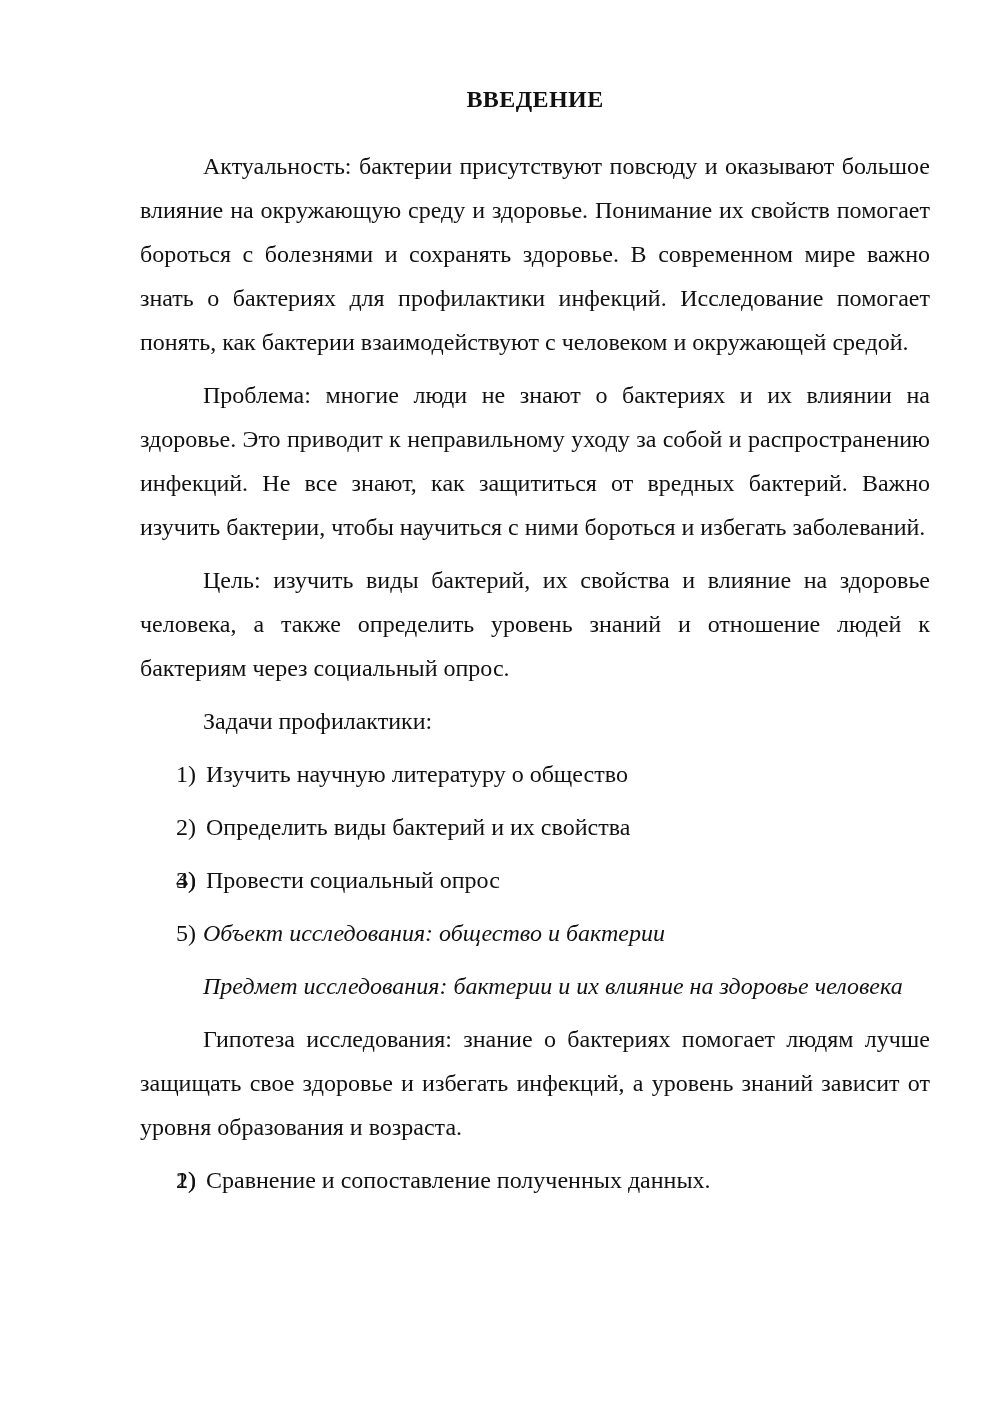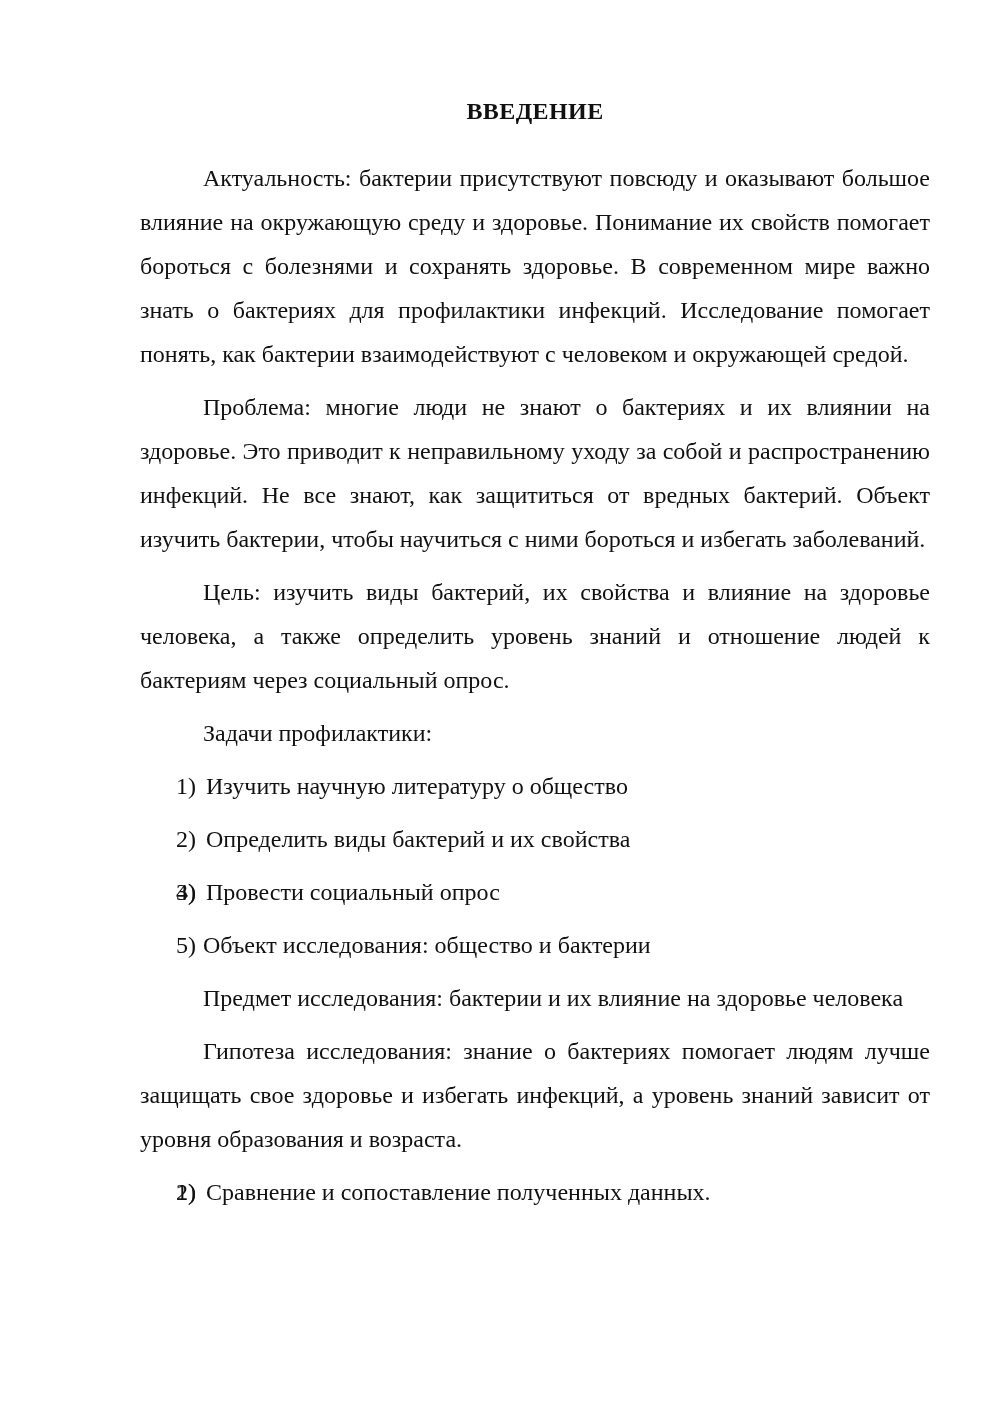--- a/index.html
+++ b/index.html
@@ -6,21 +6,21 @@
   html, body {
     margin: 0;
     padding: 0;
     background: #ffffff;
   }
   .page {
     position: relative;
     width: 1000px;
     height: 1300px;
     background: #ffffff;
-    margin: 12px auto;
+    margin: 0 auto;
     overflow: hidden;
     font-family: "Liberation Serif", "DejaVu Serif", serif;
     color: #111111;
     box-sizing: border-box;
   }
   .content {
     position: absolute;
     left: 140px;
     top: 84px;
     width: 790px;
@@ -52,20 +52,21 @@
     text-align: left;
     text-indent: 63px;
     margin: 0 0 9px 0;
   }
   .single-line {
     font-size: 24px;
     line-height: 44px;
     text-align: left;
     text-indent: 63px;
     margin: 0 0 9px 0;
+    font-style: italic;
   }
   .num-list {
     list-style: none;
     margin: 0;
     padding: 0;
   }
   .num-list li {
     font-size: 24px;
     line-height: 44px;
     margin: 0 0 9px 0;
@@ -98,21 +99,21 @@
 <body>
 
 <div class="page">
 
   <div class="content">
 
     <h1 class="doc-title">ВВЕДЕНИЕ</h1>
 
     <p class="para">Актуальность: бактерии присутствуют повсюду и оказывают большое влияние на окружающую среду и здоровье. Понимание их свойств помогает бороться с болезнями и сохранять здоровье. В современном мире важно знать о бактериях для профилактики инфекций. Исследование помогает понять, как бактерии взаимодействуют с человеком и окружающей средой.</p>
 
-    <p class="para">Проблема: многие люди не знают о бактериях и их влиянии на здоровье. Это приводит к неправильному уходу за собой и распространению инфекций. Не все знают, как защититься от вредных бактерий. Объект изучить бактерии, чтобы научиться с ними бороться и избегать заболеваний.</p>
+    <p class="para">Проблема: многие люди не знают о бактериях и их влиянии на здоровье. Это приводит к неправильному уходу за собой и распространению инфекций. Не все знают, как защититься от вредных бактерий. Важно изучить бактерии, чтобы научиться с ними бороться и избегать заболеваний.</p>
 
     <p class="para">Цель: изучить виды бактерий, их свойства и влияние на здоровье человека, а также определить уровень знаний и отношение людей к бактериям через социальный опрос.</p>
 
     <p class="lead-line">Задачи профилактики:</p>
 
     <ul class="num-list">
       <li>
         <span class="marker">1)</span>
         <span class="li-text">Изучить научную литературу о общество</span>
       </li>

